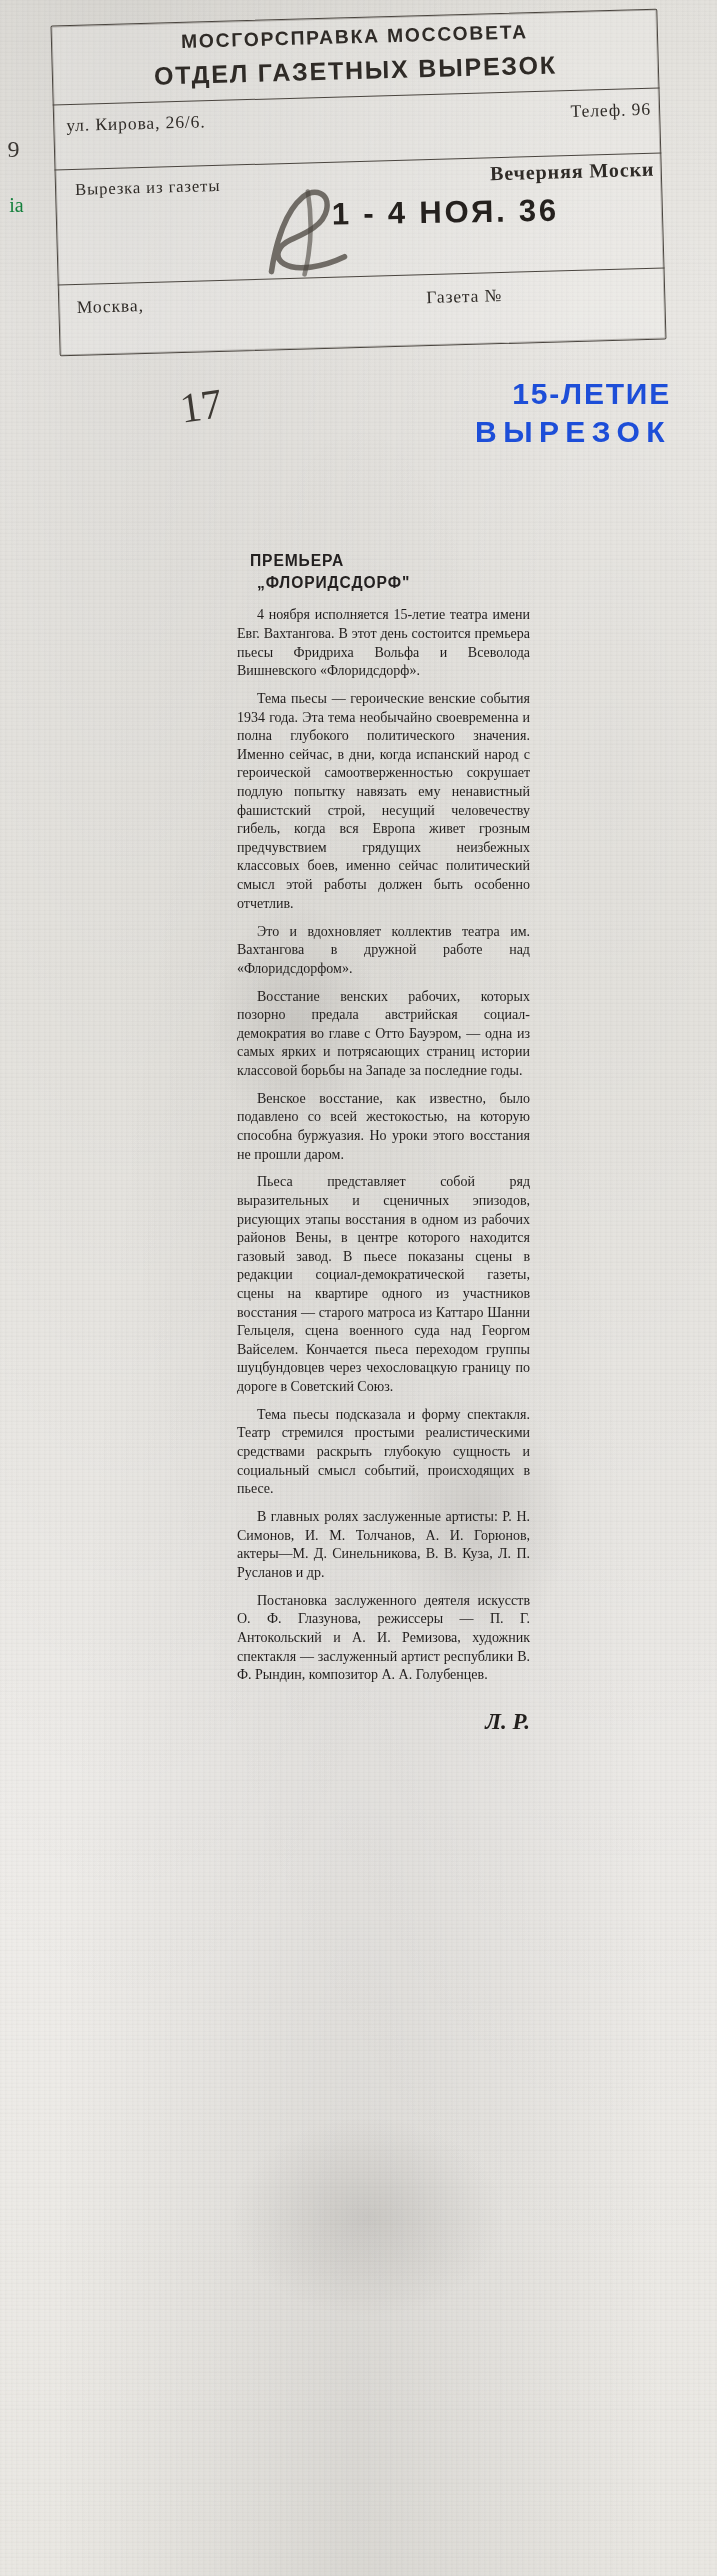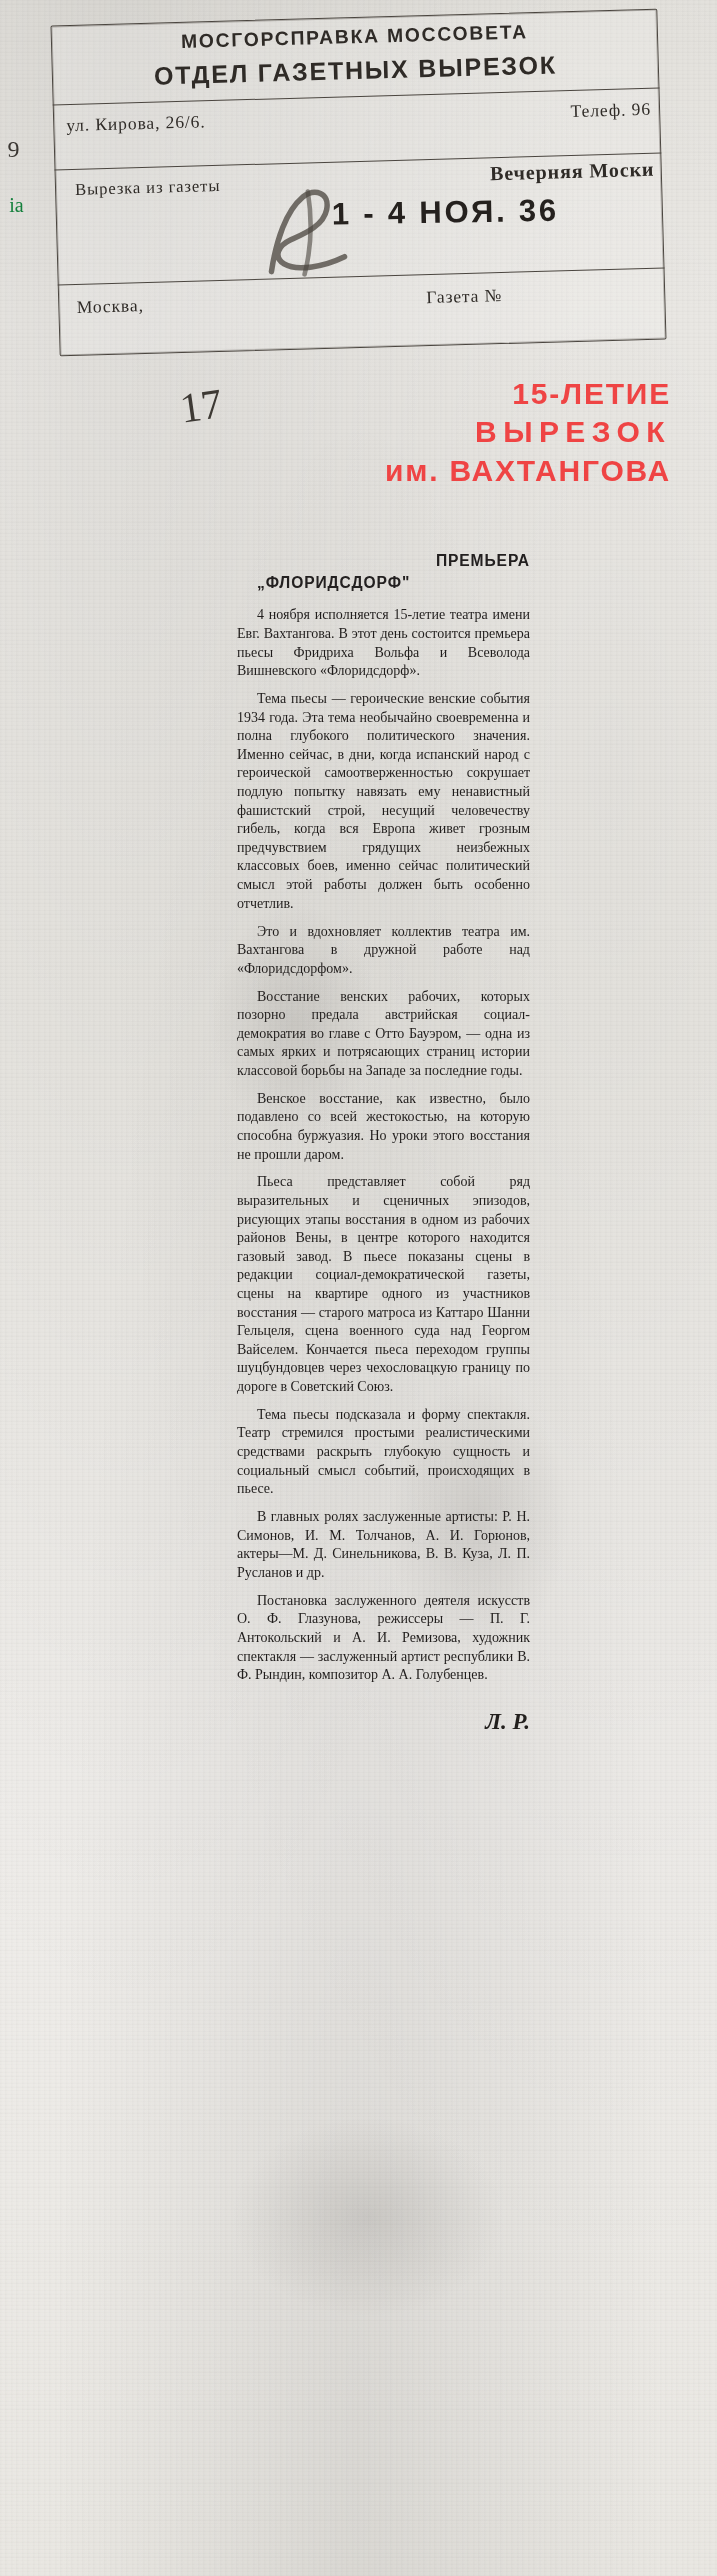--- a/index.html
+++ b/index.html
@@ -149,21 +149,21 @@
 
   
   #headline {
     position: absolute;
     left: 193px;
     top: 375px;
     width: 478px;
     text-align: right;
     font-family: "Liberation Sans", sans-serif;
     font-weight: 700;
-    color: #ef4444;
+    color: #1d4ed8;
     letter-spacing: 1.8px;
     line-height: 1.28;
   }
   #headline .h1 { font-size: 30px; display: block; }
   #headline .h2 { font-size: 30px; display: block; letter-spacing: 6.4px; }
   #headline .h3 { font-size: 30px; display: block; }
 
   #pencil-num {
     position: absolute;
     left: 180px;
@@ -181,21 +181,20 @@
     top: 552px;
     width: 293px;
     color: #232020;
   }
   .subhead {
     font-family: "Liberation Sans", sans-serif;
     font-size: 15.6px;
     font-weight: 700;
     letter-spacing: 0.9px;
     margin: 0 0 3.7px 13px;
-    text-align: right;
   }
   .subhead2 {
     font-family: "Liberation Sans", sans-serif;
     font-size: 15.6px;
     font-weight: 700;
     letter-spacing: 0.9px;
     margin: 0 0 14.7px 20px;
   }
   .para {
     font-family: "Liberation Serif", serif;
@@ -253,21 +252,20 @@
   </svg>
 </div>
 
 <div id="edge-mark-1">9</div>
 <div id="edge-mark-2">ia</div>
 
 <div id="pencil-num">17</div>
 <div id="headline">
   <span class="h1">15-ЛЕТИЕ</span>
   <span class="h2">ВЫРЕЗОК</span>
-  <span class="h3">им. ВАХТАНГОВА</span>
 </div>
 
 <div id="article">
   <p class="subhead">ПРЕМЬЕРА</p>
   <p class="subhead2">„ФЛОРИДСДОРФ"</p>
 
   <p class="para">4 ноября исполняется 15-летие театра имени Евг. Вахтангова. В этот день состоится премьера пьесы Фридриха Вольфа и Всеволода Вишневского «Флоридсдорф».</p>
   <p class="para blur">Тема пьесы — героические венские события 1934 года. Эта тема необычайно своевременна и полна глубокого политического значения. Именно сейчас, в дни, когда испанский народ с героической самоотверженностью сокрушает подлую попытку навязать ему ненавистный фашистский строй, несущий человечеству гибель, когда вся Европа живет грозным предчувствием грядущих неизбежных классовых боев, именно сейчас политический смысл этой работы должен быть особенно отчетлив.</p>
   <p class="para blur">Это и вдохновляет коллектив театра им. Вахтангова в дружной работе над «Флоридсдорфом».</p>
   <p class="para blur">Восстание венских рабочих, которых позорно предала австрийская социал-демократия во главе с Отто Бауэром, — одна из самых ярких и потрясающих страниц истории классовой борьбы на Западе за последние годы.</p>

